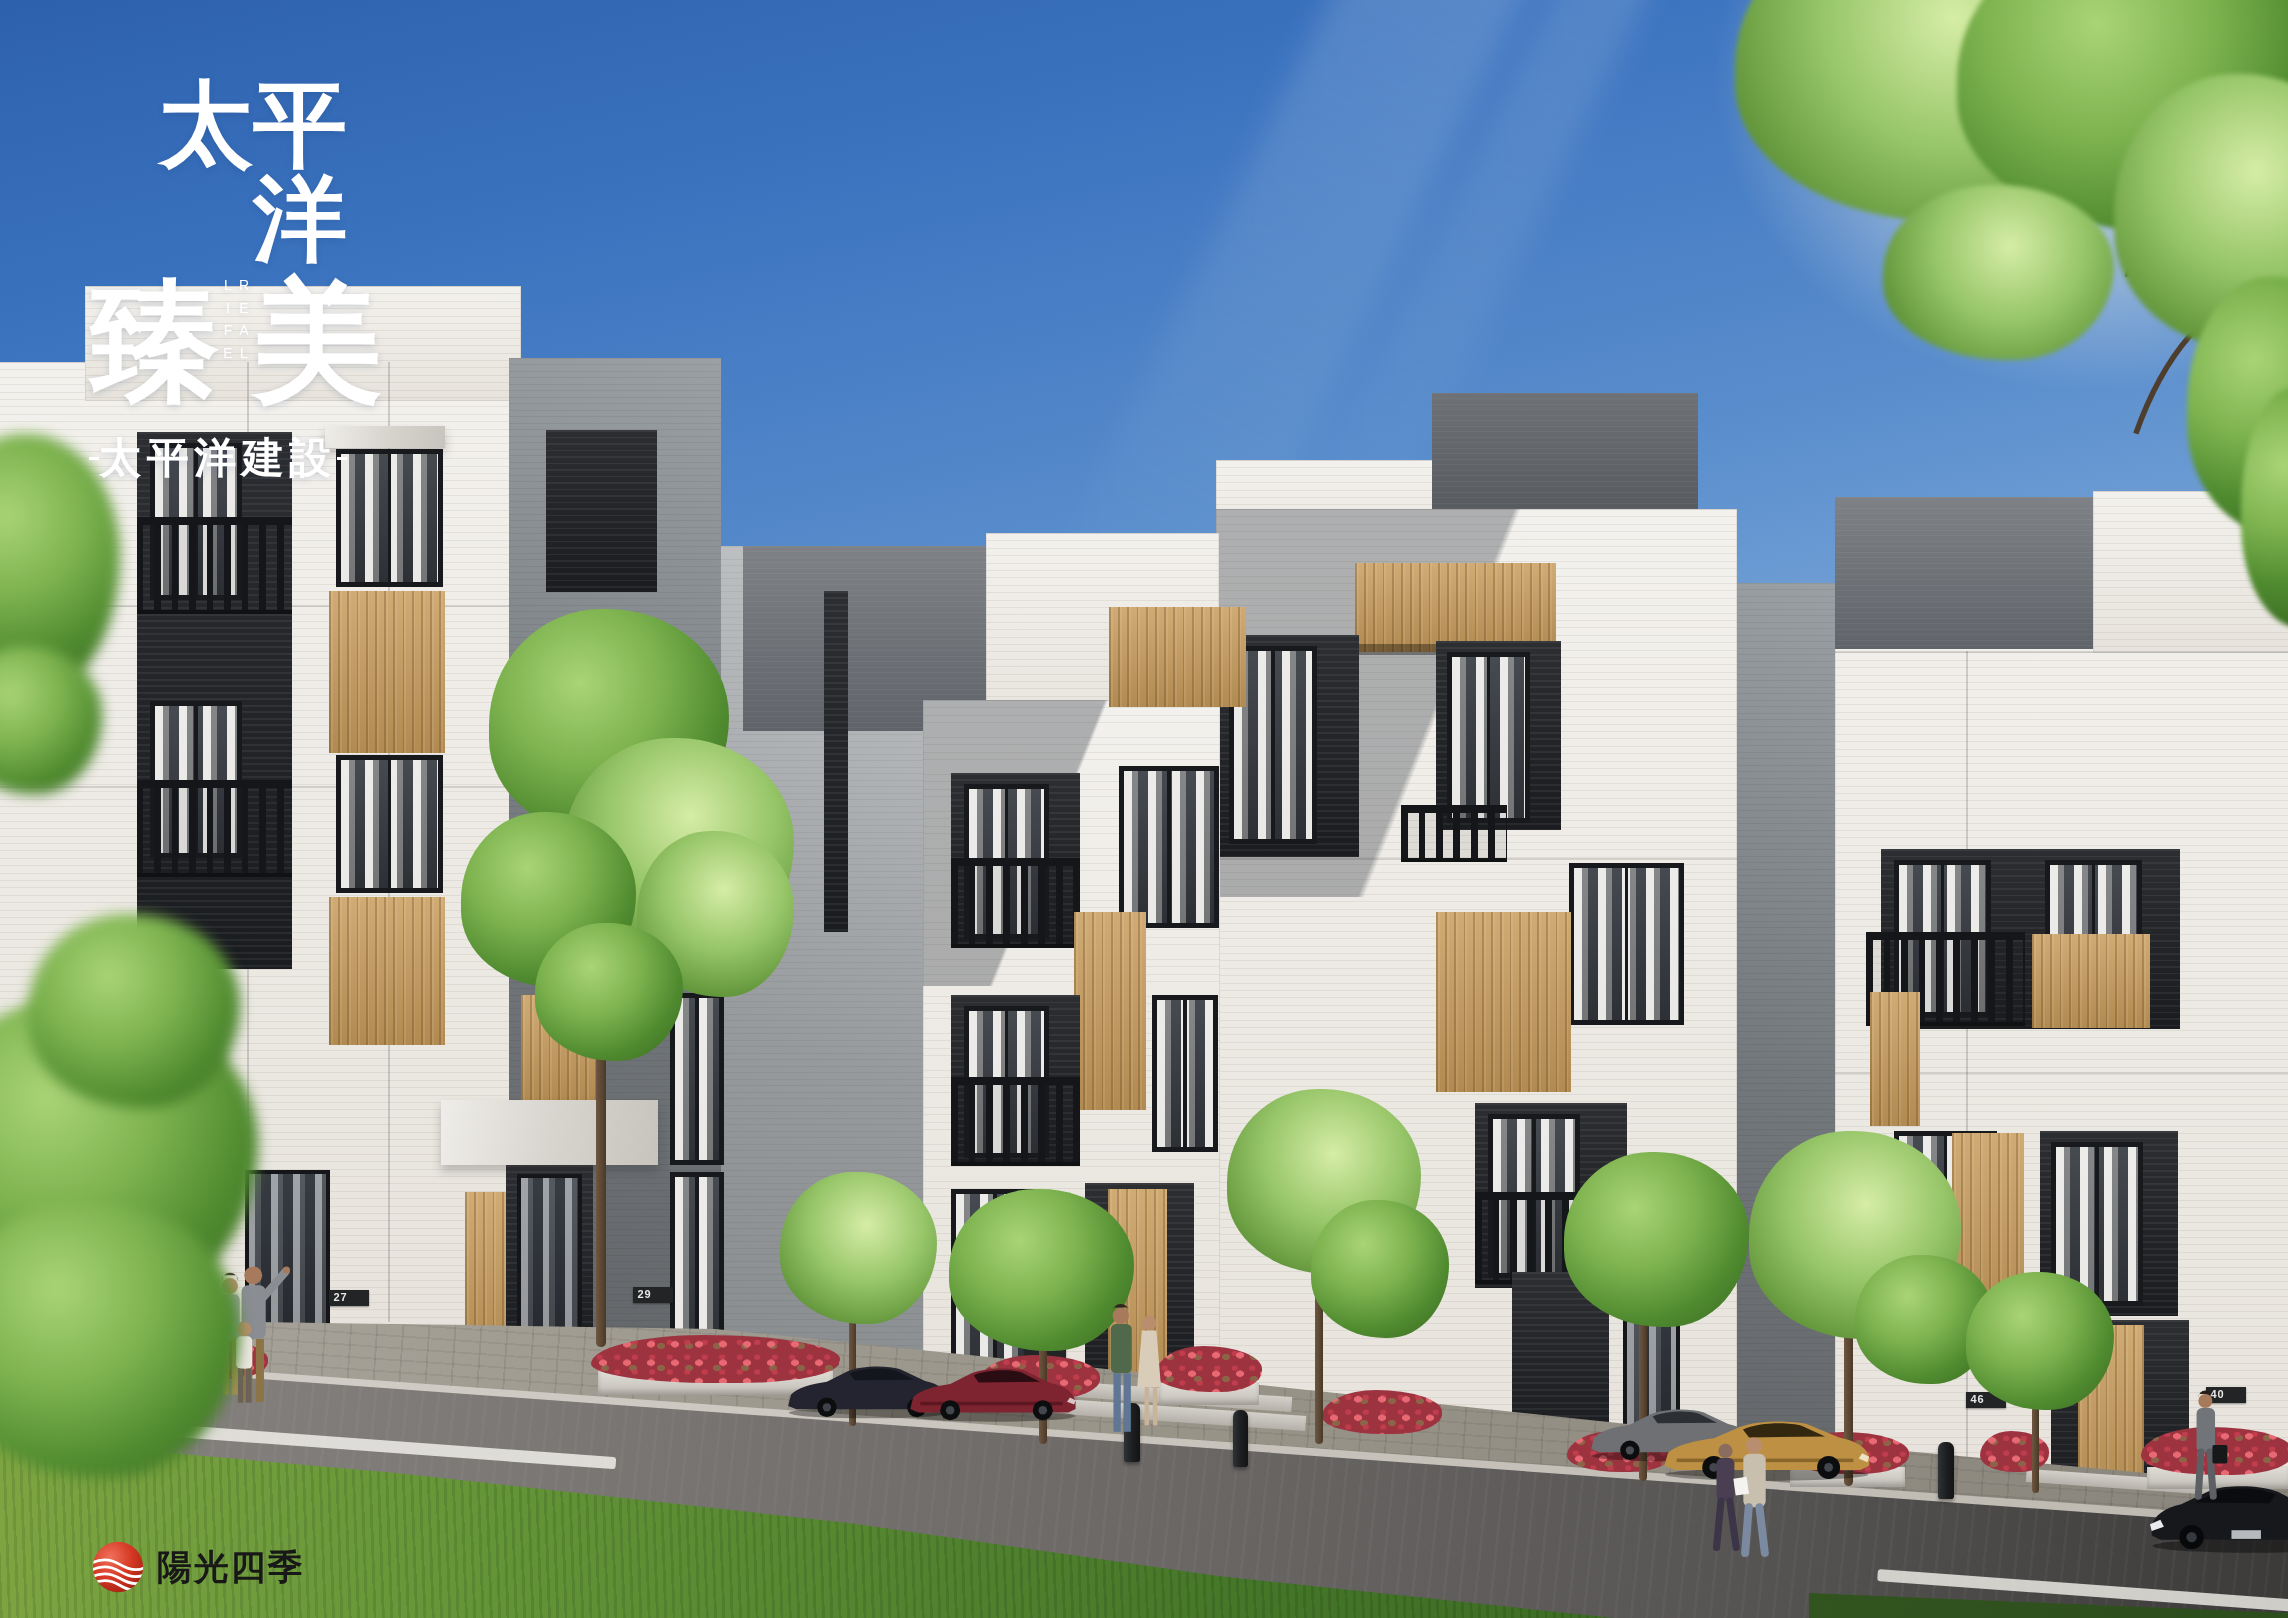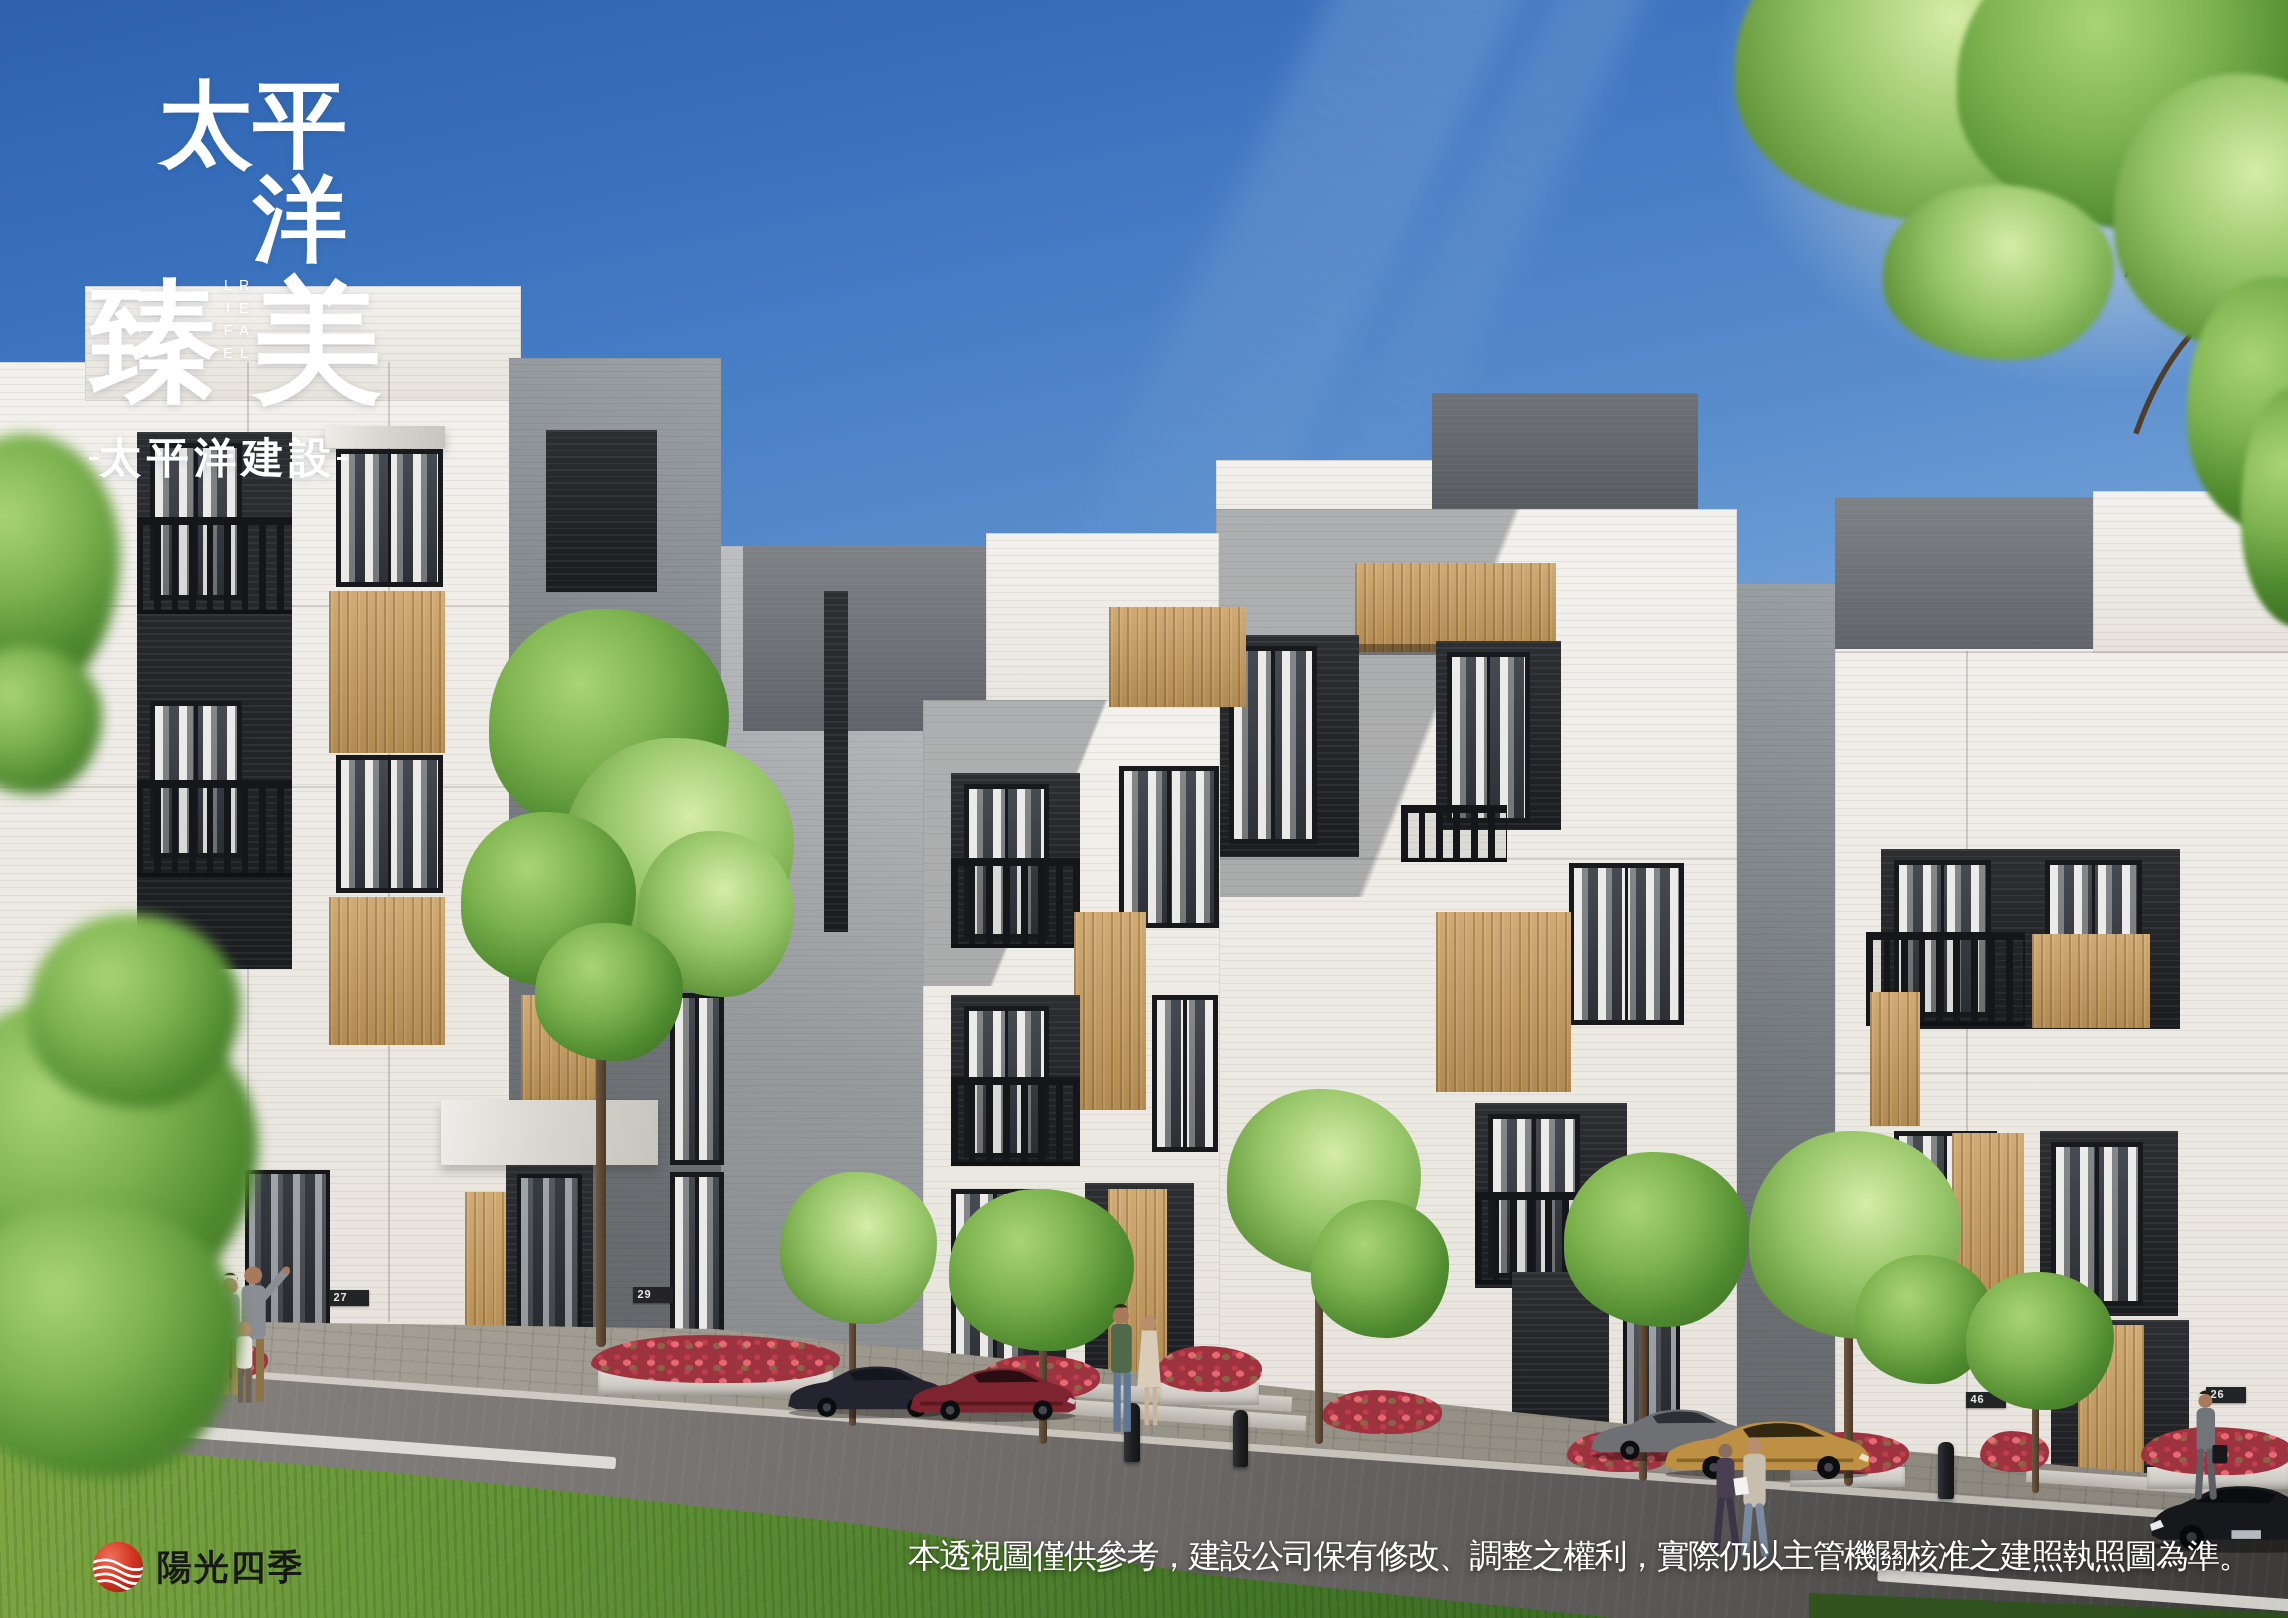--- a/index.html
+++ b/index.html
@@ -156,21 +156,21 @@
   <div class="abs wood" style="left:465px;top:1192px;width:41px;height:166px"></div>
   <div class="abs dark-brick" style="left:506px;top:1165px;width:87px;height:194px"></div>
   <div class="abs glassdoor" style="left:517px;top:1174px;width:65px;height:183px"></div>
   <div class="abs wood" style="left:521px;top:995px;width:78px;height:105px"></div>
   <div class="abs canopy-slab" style="left:441px;top:1100px;width:217px;height:65px"></div>
   <div class="abs window" style="left:670px;top:1172px;width:54px;height:185px"></div>
   <div class="abs window" style="left:670px;top:993px;width:54px;height:172px"></div>
   <div class="abs plaque" style="left:329px;top:1290px;width:35px;height:15.7px"><span>27</span></div>
   <div class="abs plaque" style="left:633px;top:1287px;width:35px;height:15.7px"><span>29</span></div>
   <div class="abs plaque" style="left:1966px;top:1392px;width:35px;height:15.7px"><span>46</span></div>
-  <div class="abs plaque" style="left:2206px;top:1387px;width:35px;height:15.7px"><span>26</span></div>
+  <div class="abs plaque" style="left:2206px;top:1387px;width:35px;height:15.7px"><span>40</span></div>
 
   <div class="abs sidewalk"></div>
   <div class="abs curb"></div>
   <div class="abs road"></div>
   <div class="abs roadline" style="left:-28px;top:1410px;width:646px;height:12px;opacity:.9"></div>
   <div class="abs roadline" style="left:1878px;top:1569px;width:425px;height:12px;opacity:.85"></div>
   <div class="abs grass"></div>
   <div class="abs grass2"></div>
 
   <div class="abs step" style="left:1061px;top:1389px;width:231px;height:14.8px"></div>
@@ -371,16 +371,15 @@
       <circle cx="30" cy="30" r="29" fill="url(#rg)"></circle>
       <g clip-path="url(#cp)" stroke="#fff" stroke-width="3.2" fill="none">
         <path d="M-2,26 C10,20 22,21 32,27 S52,36 62,30"></path>
         <path d="M-2,34 C10,28 22,29 32,35 S52,44 62,38"></path>
         <path d="M-2,42 C10,36 22,37 32,43 S52,52 62,46"></path>
         <path d="M-2,50 C10,44 22,45 32,51 S52,60 62,54"></path>
       </g>
     </svg>
     <span class="company-name">陽光四季</span>
   </div>
-  <div class="abs disclaimer">本透視圖僅供參考，建設公司保有修改、調整之權利，實際仍以主管機關核准之建照執照圖為準。</div>
 
 </div>
 
 
 </body></html>

